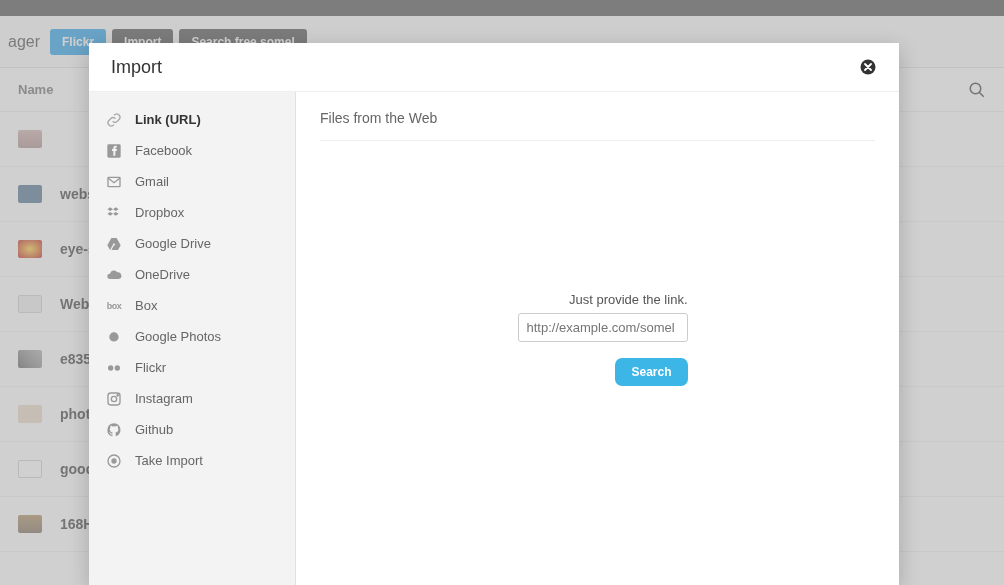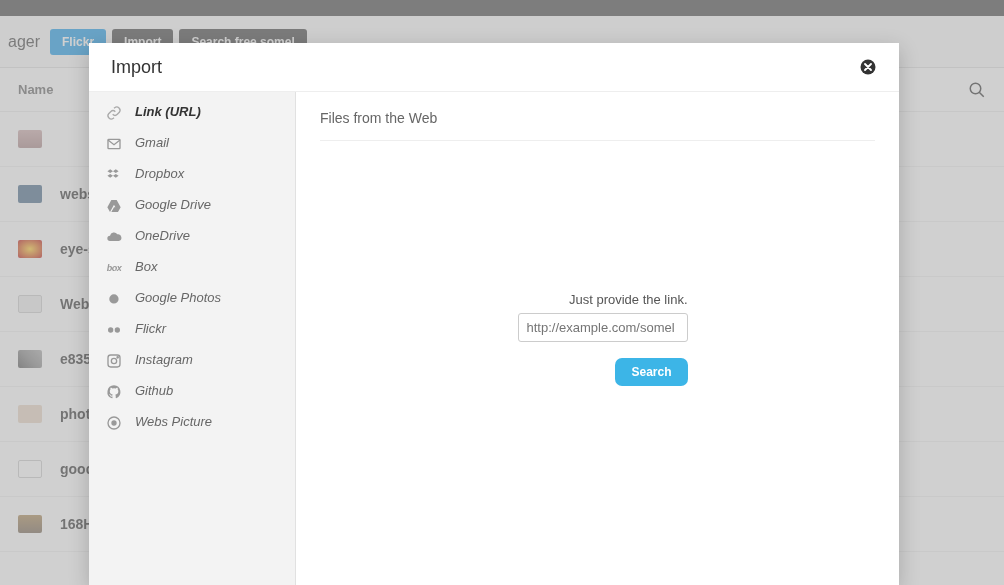--- a/index.html
+++ b/index.html
@@ -123,29 +123,28 @@
     flex:1;
     display:flex;
   }
   .sidebar {
     width: 207px;
     background: #f3f3f3;
     border-right: 1px solid #e1e1e1;
     padding: 12px 10px;
   }
   .sidebar-item {
-    display:flex; align-items:flex-start;
+    display:flex; align-items:center;
     gap: 12px;
     height: 31px;
     padding: 0 6px;
     font-size: 13px;
     color: #666;
     cursor: pointer;
     border-radius: 3px;
-    font-style: italic;
   }
   .sidebar-item.active { color: #333; font-weight:600; }
   .sidebar-item .sicon {
     width: 18px; height: 18px;
     display:flex; align-items:center; justify-content:center;
   }
   .sicon svg { width: 16px; height: 16px; }
 
   .content {
     flex:1;
@@ -271,20 +270,29 @@
         <div class="sidebar-item active">
           <span class="sicon">
             <svg viewBox="0 0 24 24" fill="none" stroke="#aaa" stroke-width="2">
                 <path d="M10 14a5 5 0 0 0 7 0l3-3a5 5 0 0 0-7-7l-1 1"></path>
                 <path d="M14 10a5 5 0 0 0-7 0l-3 3a5 5 0 0 0 7 7l1-1"></path>
               </svg>
           </span>
           <span>Link (URL)</span>
         </div>
 
+        <div class="sidebar-item">
+          <span class="sicon">
+            <svg viewBox="0 0 24 24">
+                <rect x="2" y="2" width="20" height="20" rx="2" fill="#999"></rect>
+                <path d="M14 7h2V4h-2c-2 0-3 1.5-3 3v2H9v3h2v7h3v-7h2l.5-3H14V7.5c0-.5.3-.5.5-.5" fill="#f3f3f3"></path>
+              </svg>
+          </span>
+          <span>Facebook</span>
+        </div>
 
         <div class="sidebar-item">
           <span class="sicon">
             <svg viewBox="0 0 24 24" fill="none" stroke="#999" stroke-width="2">
                 <rect x="3" y="5" width="18" height="14" rx="1"></rect>
                 <path d="M3 6l9 7 9-7"></path>
               </svg>
           </span>
           <span>Gmail</span>
         </div>
@@ -362,21 +370,21 @@
           <span>Github</span>
         </div>
 
         <div class="sidebar-item">
           <span class="sicon">
             <svg viewBox="0 0 24 24" fill="none" stroke="#999" stroke-width="2">
                 <circle cx="12" cy="12" r="9"></circle>
                 <circle cx="12" cy="12" r="3" fill="#999"></circle>
               </svg>
           </span>
-          <span>Webs Picture</span>
+          <span>Take Import</span>
         </div>
 
       </div>
 
       <div class="content">
         <div class="content-title">Files from the Web</div>
         <div class="content-center">
           <div class="prompt">Just provide the link.</div>
           <input class="url-input" type="text" placeholder="http://example.com/somel" style="">
           <button class="search-btn">Search</button>

